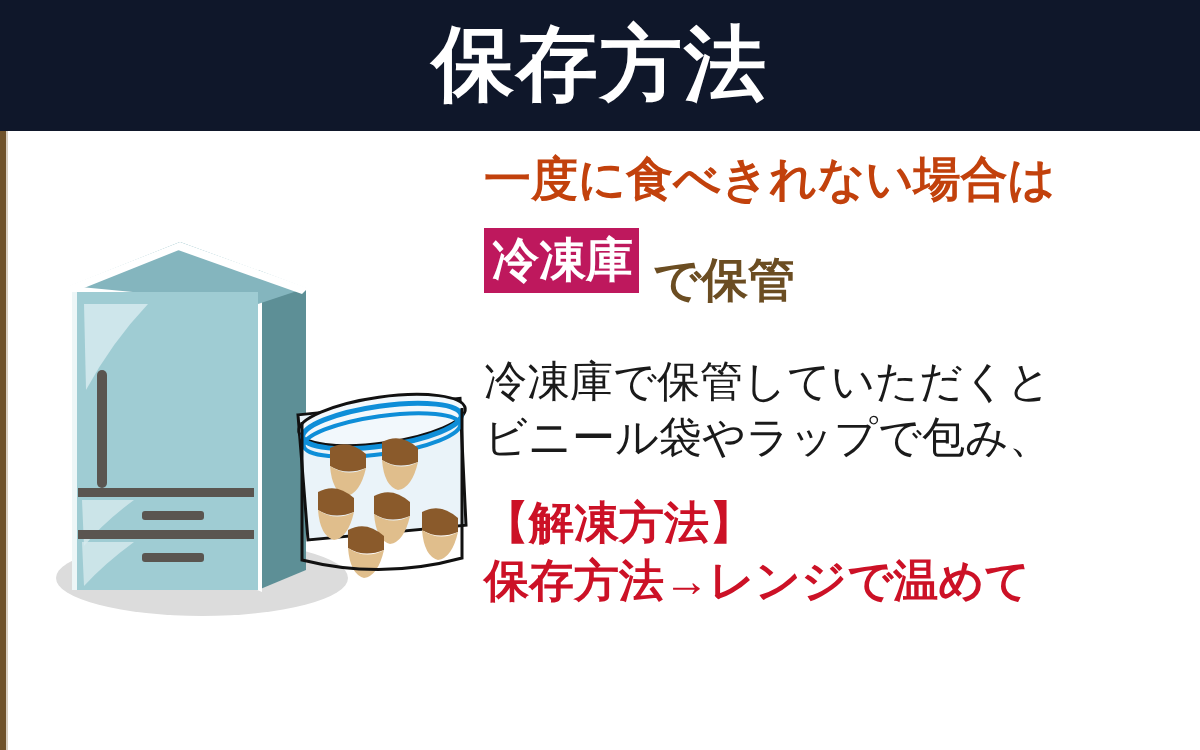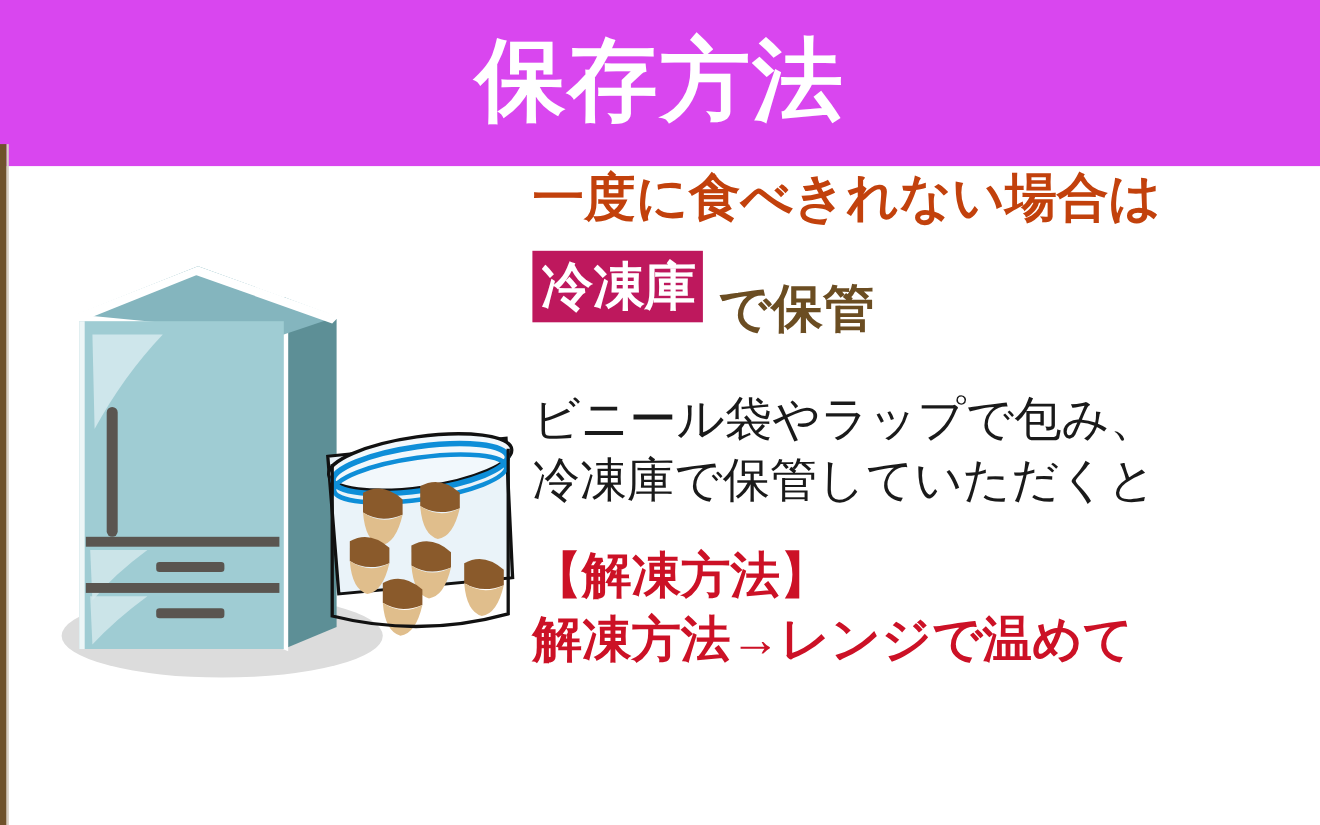--- a/index.html
+++ b/index.html
@@ -15,22 +15,22 @@
     overflow: hidden;
     font-family: "Liberation Sans", "DejaVu Sans", sans-serif;
   }
 
   
   .header-band {
     position: absolute;
     left: 0;
     top: 0;
     width: 1200px;
-    height: 151px;
-    background: #d946ef;
+    height: 131px;
+    background: #0f172a;
     display: flex;
     align-items: center;
     justify-content: center;
   }
   .header-title {
     color: #ffffff;
     font-size: 82px;
     font-weight: bold;
     letter-spacing: 2px;
     line-height: 1;
@@ -214,24 +214,24 @@
   <div class="text-col">
 
     <div class="headline">一度に食べきれない場合は</div>
 
     <div class="headline-line2">
       <span class="hl-box">冷凍庫</span>
       <span class="hl-after">で保管</span>
     </div>
 
     <div class="body-para">
+      <div>冷凍庫で保管していただくと</div>
       <div>ビニール袋やラップで包み、</div>
-      <div>冷凍庫で保管していただくと</div>
     </div>
 
     <div class="red-block">
       <div>【解凍方法】</div>
-      <div>解凍方法→レンジで温めて</div>
+      <div>保存方法→レンジで温めて</div>
     </div>
 
   </div>
 
 </div>
 
 </body></html>

